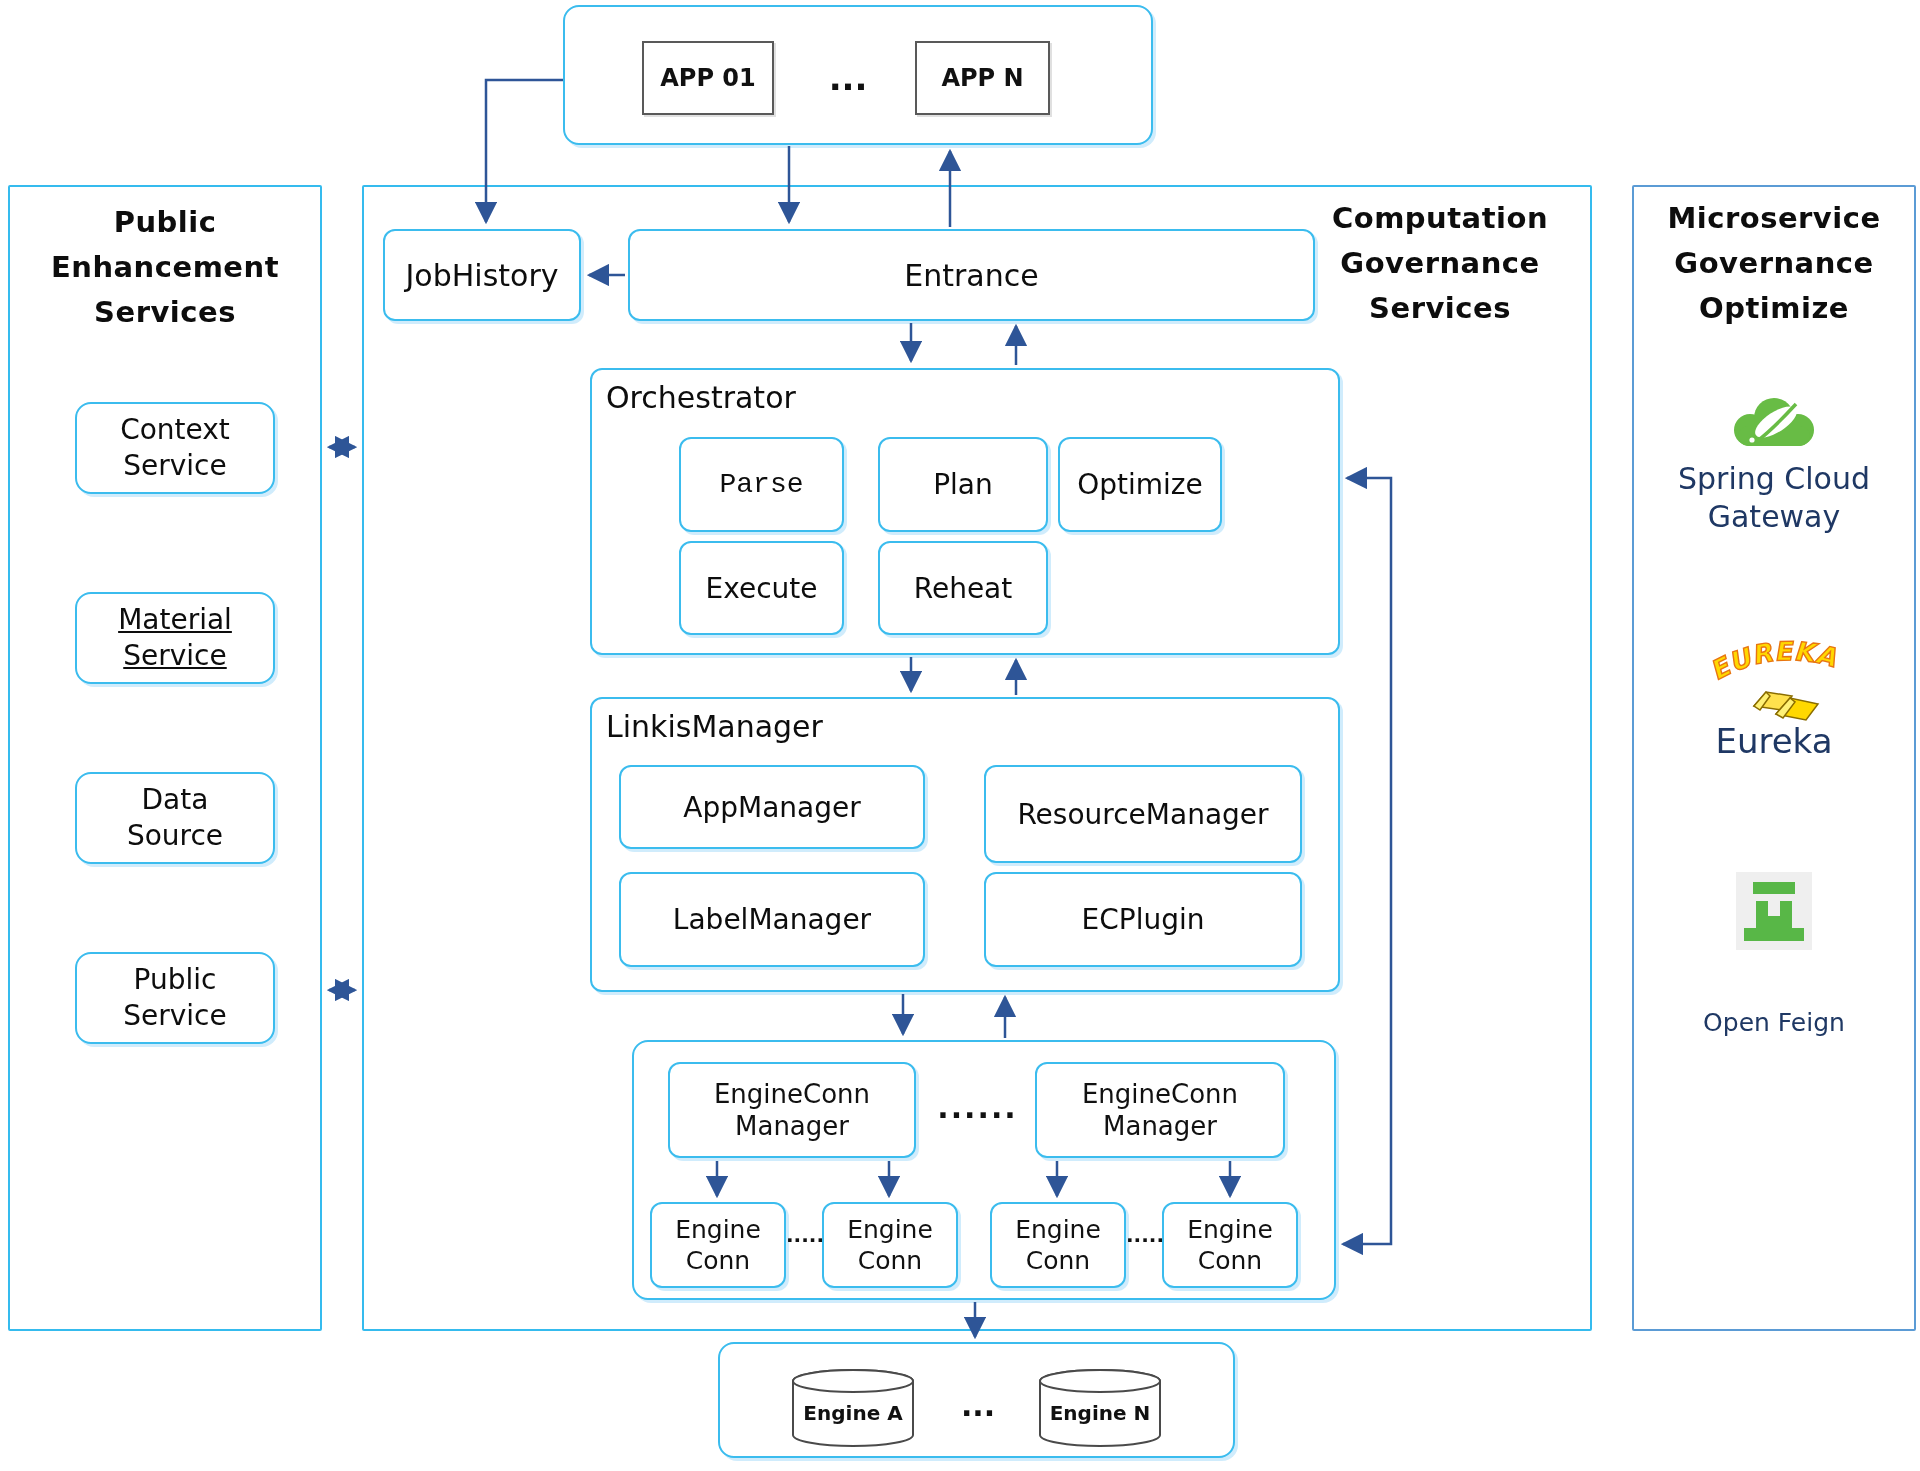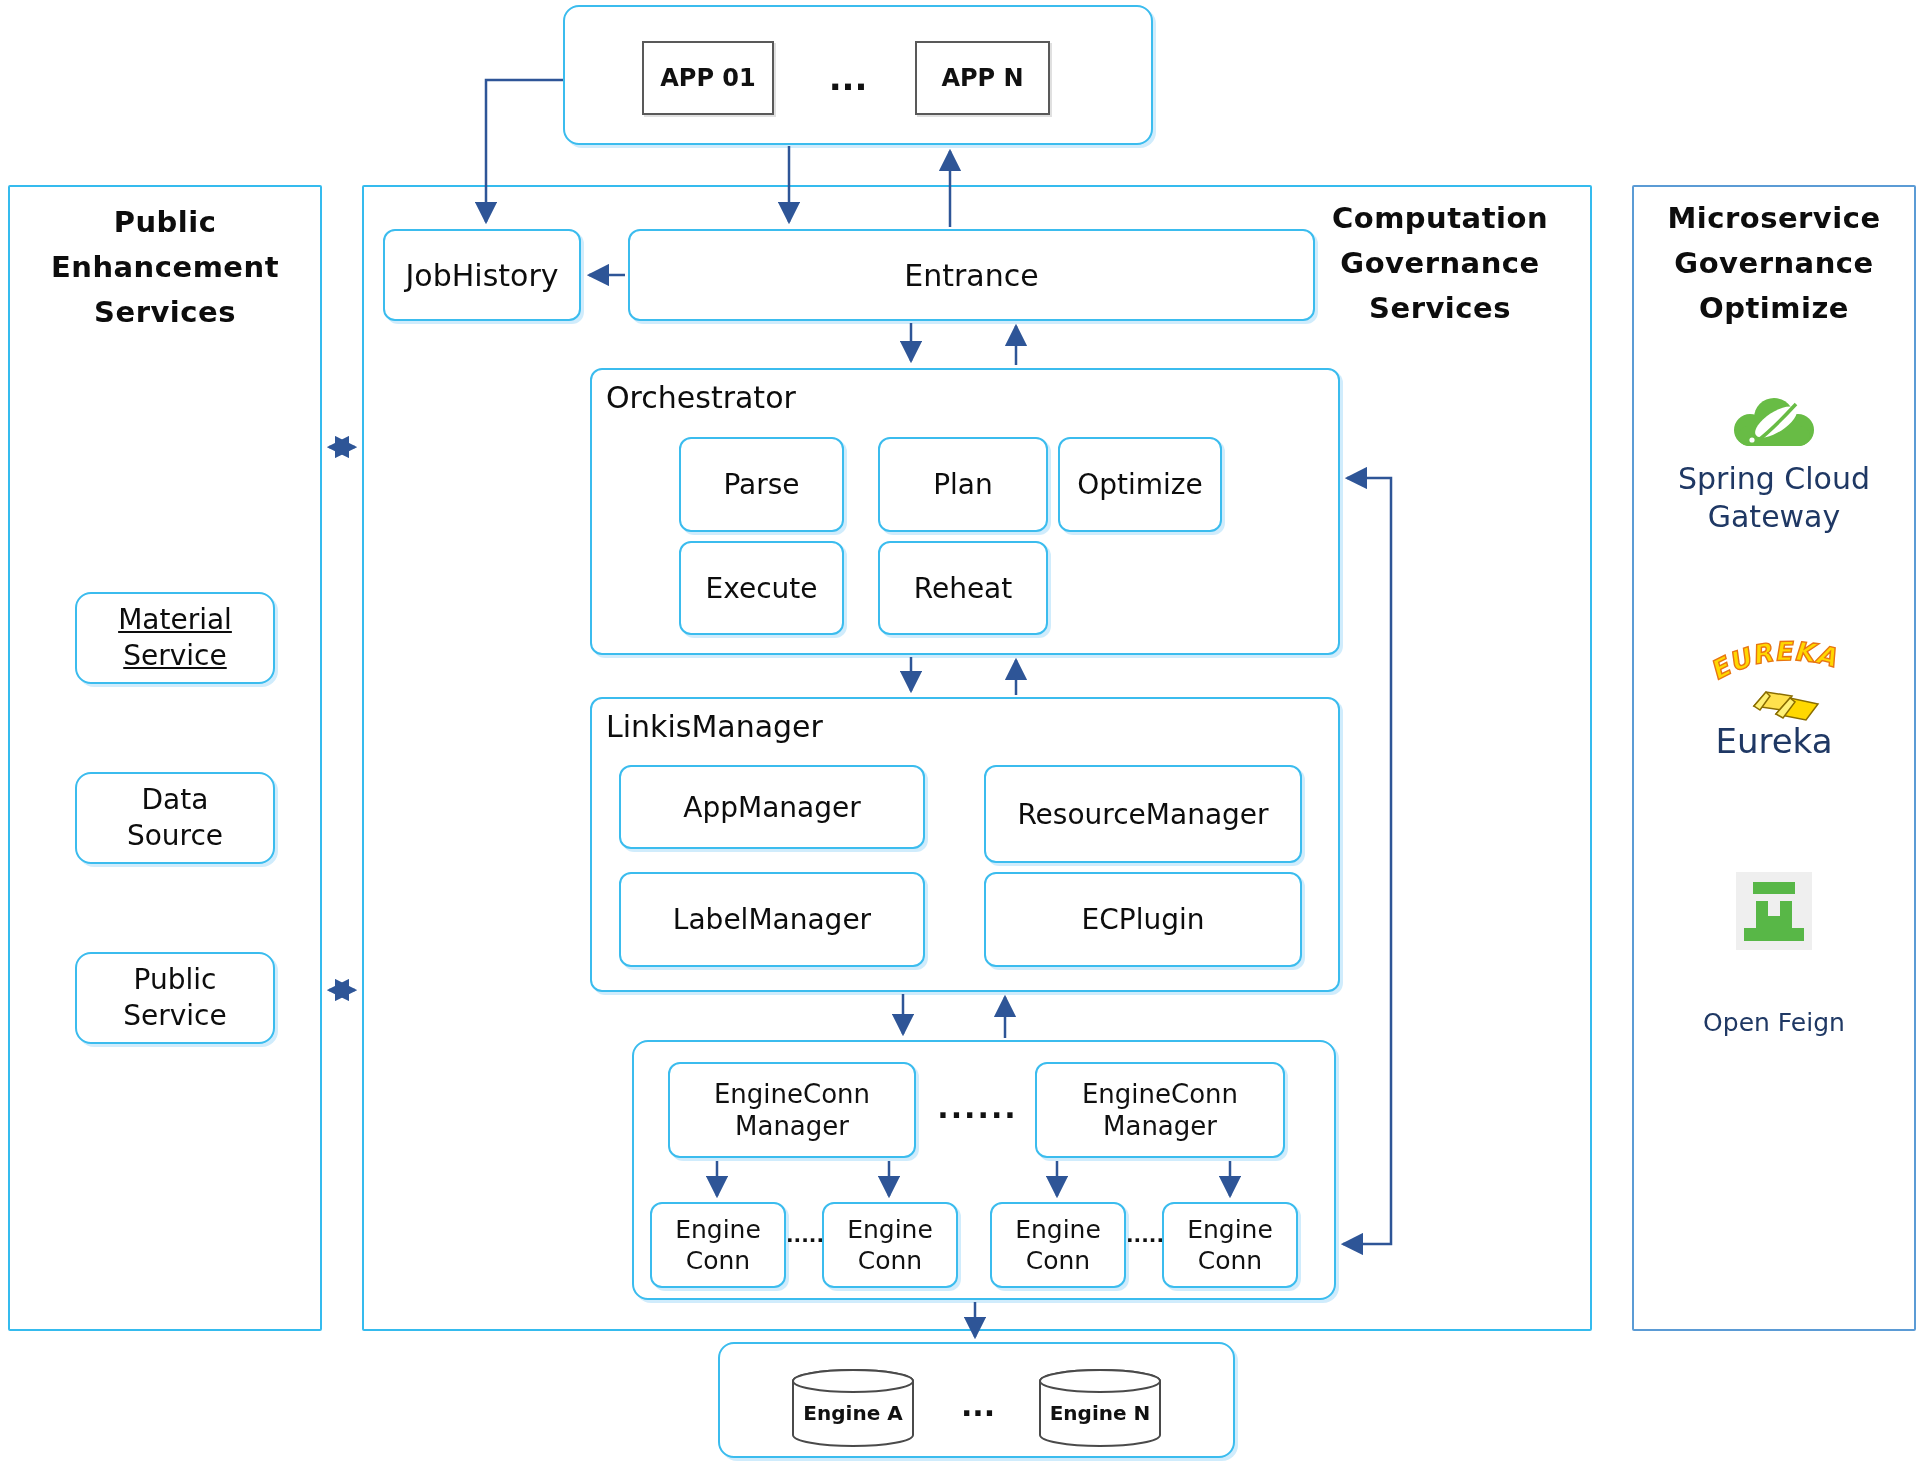--- a/index.html
+++ b/index.html
@@ -45,20 +45,23 @@
     <span>APP 01</span>
   </div>
   <div class="dots" style="left:818px;top:58px;width:60px;font-size:34px;text-align:center;">...</div>
   <div class="gray-rect" style="left:915px;top:41px;width:135px;height:74px;">
     <span>APP N</span>
   </div>
 
   <div class="panel" style="left:8px;top:185px;width:314px;height:1146px;"></div>
   <div class="panel-title" style="left:30px;top:200px;width:270px;">Public Enhancement Services</div>
 
+  <div class="card" style="left:75px;top:402px;width:200px;height:92px;border-radius:16px;">
+    <span class="lbl" style="width:150px;line-height:1.3;">Context Service</span>
+  </div>
   <div class="card" style="left:75px;top:592px;width:200px;height:92px;border-radius:16px;">
     <span class="lbl" style="width:160px;line-height:1.3;text-decoration:underline;">Material Service</span>
   </div>
   <div class="card" style="left:75px;top:772px;width:200px;height:92px;border-radius:16px;">
     <span class="lbl" style="width:130px;line-height:1.3;">Data Source</span>
   </div>
   <div class="card" style="left:75px;top:952px;width:200px;height:92px;border-radius:16px;">
     <span class="lbl" style="width:140px;line-height:1.3;">Public Service</span>
   </div>
 
@@ -67,21 +70,21 @@
 
   <div class="card" style="left:383px;top:229px;width:198px;height:92px;">
     <span class="big-lbl">JobHistory</span>
   </div>
   <div class="card" style="left:628px;top:229px;width:687px;height:92px;">
     <span class="big-lbl">Entrance</span>
   </div>
 
   <div class="card" style="left:590px;top:368px;width:750px;height:287px;align-items:flex-start;justify-content:flex-start;"></div>
   <div class="corner-lbl" style="left:606px;top:380px;">Orchestrator</div>
-  <div class="card" style="left:679px;top:437px;width:165px;height:95px;">
+  <div class="card" style="left:679px;top:437px;width:165px;height:95px;font-family:Liberation Mono, monospace;">
     <span class="lbl">Parse</span>
   </div>
   <div class="card" style="left:878px;top:437px;width:170px;height:95px;">
     <span class="lbl">Plan</span>
   </div>
   <div class="card" style="left:1058px;top:437px;width:164px;height:95px;">
     <span class="lbl">Optimize</span>
   </div>
   <div class="card" style="left:679px;top:541px;width:165px;height:94px;">
     <span class="lbl">Execute</span>

